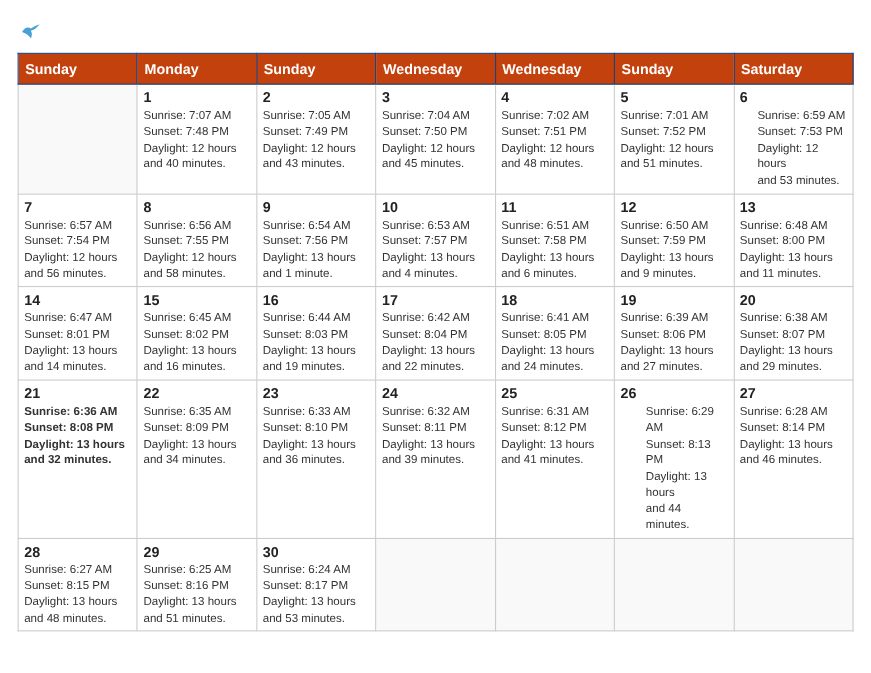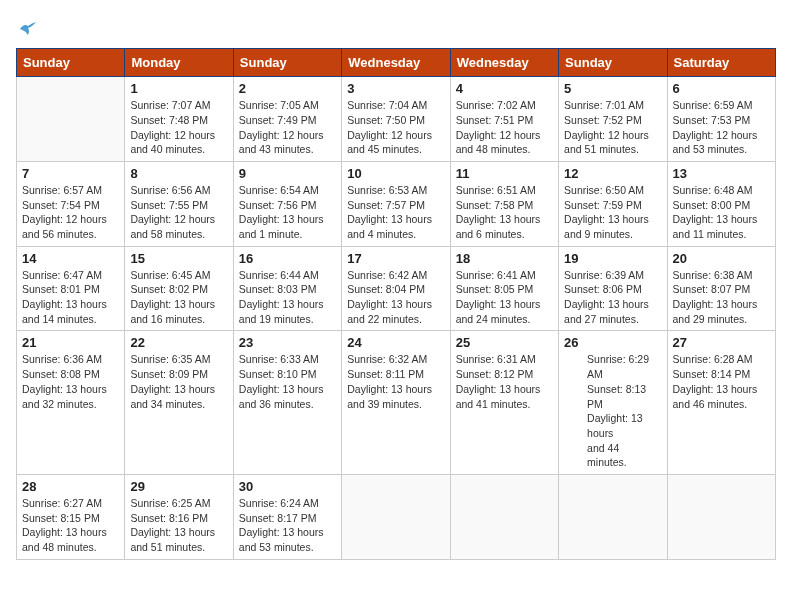--- a/index.html
+++ b/index.html
@@ -149,21 +149,21 @@
         </td>
         <td>
           <span class="day-number">5</span>
           <div class="cell-info" style="white-space: pre-line;">Sunrise: 7:01 AM
 Sunset: 7:52 PM
 Daylight: 12 hours
 and 51 minutes.</div>
         </td>
         <td>
           <span class="day-number">6</span>
-          <div class="cell-info" style="white-space: pre-line;">Sunrise: 6:59 AM
+          <div class="cell-info" style="white-space: pre-line; margin-left: 16px;">Sunrise: 6:59 AM
 Sunset: 7:53 PM
 Daylight: 12 hours
 and 53 minutes.</div>
         </td>
       </tr>
       <tr>
         <td>
           <span class="day-number">7</span>
           <div class="cell-info" style="white-space: pre-line;">Sunrise: 6:57 AM
 Sunset: 7:54 PM
@@ -260,21 +260,21 @@
           <span class="day-number">20</span>
           <div class="cell-info" style="white-space: pre-line;">Sunrise: 6:38 AM
 Sunset: 8:07 PM
 Daylight: 13 hours
 and 29 minutes.</div>
         </td>
       </tr>
       <tr>
         <td>
           <span class="day-number">21</span>
-          <div class="cell-info" style="white-space: pre-line;">Sunrise: 6:36 AM
+          <div class="cell-info" style="white-space: pre-line; font-weight: bold;">Sunrise: 6:36 AM
 Sunset: 8:08 PM
 Daylight: 13 hours
 and 32 minutes.</div>
         </td>
         <td>
           <span class="day-number">22</span>
           <div class="cell-info" style="white-space: pre-line;">Sunrise: 6:35 AM
 Sunset: 8:09 PM
 Daylight: 13 hours
 and 34 minutes.</div>

